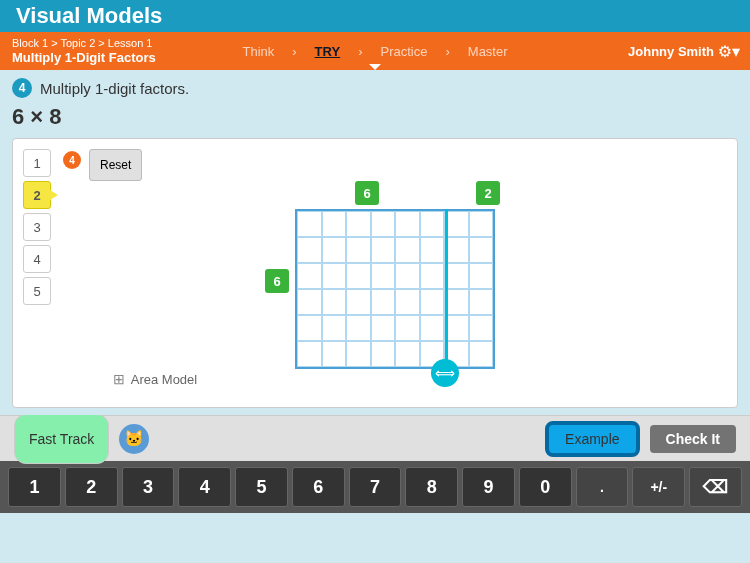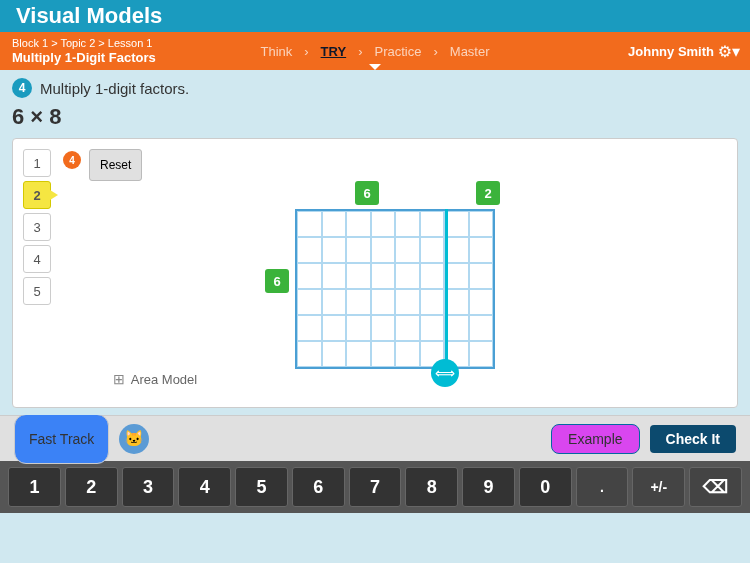--- a/index.html
+++ b/index.html
@@ -42,21 +42,21 @@
       position: absolute;
       left: 12px;
       top: 18px;
     }
     .nav-steps {
       position: absolute;
       left: 50%;
       transform: translateX(-50%);
       display: flex;
       align-items: flex-end;
-      gap: 12px;
+      gap: 18px;
       color: white;
       font-size: 13px;
     }
     .nav-steps .step-try {
       color: #0f172a;
       font-weight: bold;
       text-decoration: underline;
     }
     .nav-user {
       position: absolute;
@@ -331,21 +331,21 @@
     .bottom-toolbar {
       background: #e0e0e0;
       height: 46px;
       display: flex;
       align-items: center;
       padding: 0 14px;
       justify-content: space-between;
       border-top: 1px solid #ccc;
     }
     .fast-track-btn {
-      background: #3b82f6;
+      background: #86efac;
       border: 1px solid #ccc;
       border-radius: 12px;
       padding: 16px 14px;
       font-size: 14px;
       cursor: pointer;
       color: #333;
     }
     .avatar-btn {
       width: 34px;
       height: 34px;
@@ -366,30 +366,30 @@
       justify-content: center;
       color: white;
       font-size: 16px;
     }
     .right-buttons {
       display: flex;
       gap: 10px;
       align-items: center;
     }
     .example-btn {
-      background: #d946ef;
-      border: 1px solid #0369a1;
+      background: #0ea5e9;
+      border: 4px solid #0369a1;
       border-radius: 8px;
       padding: 6px 16px;
       font-size: 14px;
       cursor: pointer;
       color: #333;
     }
     .check-it-btn {
-      background: #0c4a6e;
+      background: #737373;
       border: none;
       border-radius: 4px;
       padding: 6px 16px;
       font-size: 14px;
       font-weight: bold;
       cursor: pointer;
       color: white;
     }
 
     

